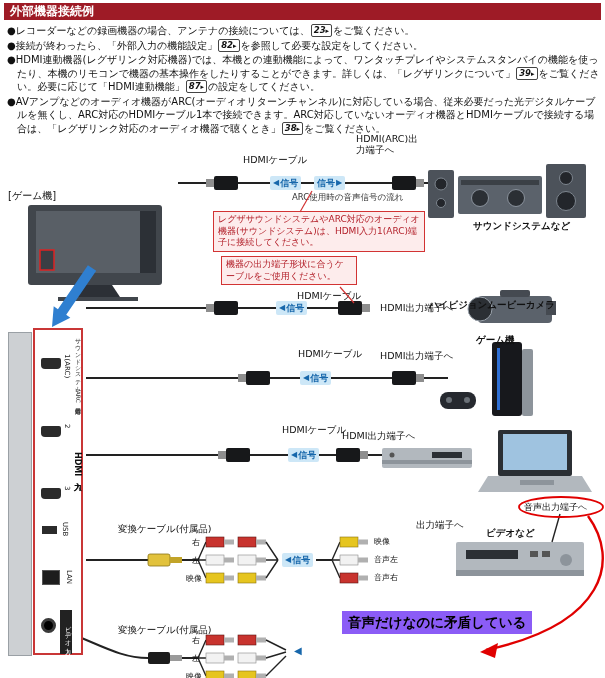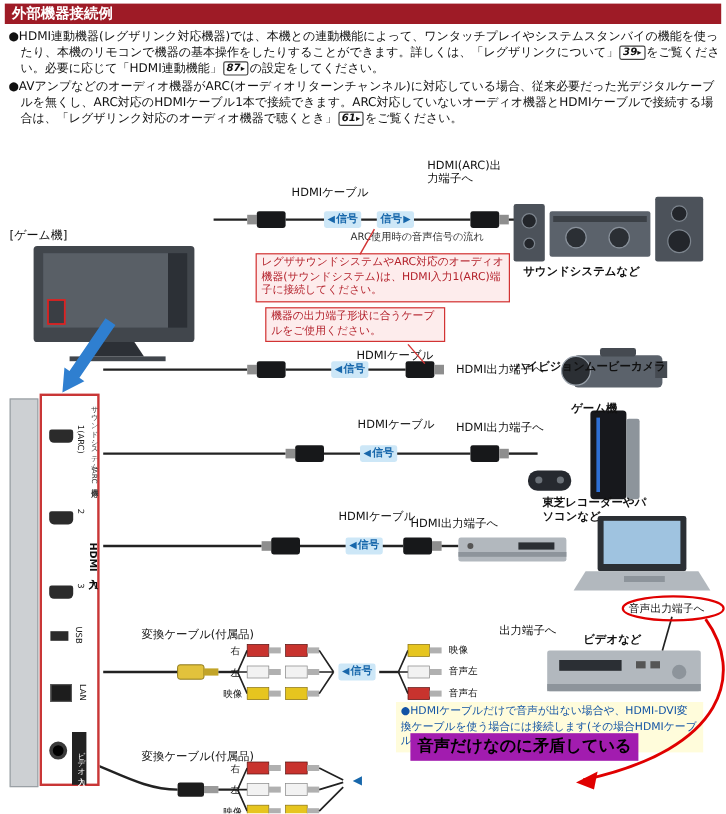--- a/index.html
+++ b/index.html
@@ -20,21 +20,21 @@
   .bold{font-weight:bold;}
   .s8{font-size:8.5px;}
   .wrap{white-space:normal;line-height:10.5px;}
   .sig{position:absolute;display:flex;align-items:center;gap:1px;background:#cde7f7;color:#1767ab;
        font-weight:bold;font-size:9px;line-height:12px;padding:1px 3px;border-radius:2px;z-index:2;}
   .sa{font-size:8px;}
   .pnk{position:absolute;background:#fdecec;border:1px solid #d23333;color:#b3202a;
        font-size:9px;line-height:11.5px;padding:2px 4px;box-sizing:border-box;z-index:2;}
   .bluenote{position:absolute;background:#fffcdb;color:#1253a4;font-size:9px;line-height:12.5px;
        padding:2px 4px;width:256px;box-sizing:border-box;z-index:4;}
-  .ymark{position:absolute;background:#a21caf;color:#000;font-weight:bold;font-size:13.5px;
+  .ymark{position:absolute;background:#8b5cf6;color:#000;font-weight:bold;font-size:13.5px;
        line-height:15px;padding:4px 6px;z-index:5;}
   .tvedge{position:absolute;background:#cdd0d3;border:1px solid #9aa0a5;z-index:2;}
   .strip{position:absolute;background:#fff;border:2px solid #c93636;box-sizing:border-box;z-index:3;}
   .port{position:absolute;background:#2b2b2b;}
   .hdmi{width:20px;height:11px;border-radius:2px 2px 4px 4px;}
   .usb{width:15px;height:8px;}
   .lan{width:18px;height:15px;background:#1d1d1d;border:1px solid #555;box-sizing:border-box;}
   .jack{width:15px;height:15px;border-radius:50%;background:#000;border:3px solid #3a3a3a;box-sizing:border-box;}
   .v{writing-mode:vertical-rl;}
   .plab{position:absolute;font-size:7px;color:#222;}
@@ -209,60 +209,61 @@
         <rect x="256" y="673.5" width="10" height="5" fill="#b0b0b0"></rect>
       <path class="w2" d="M266 640 L286 650 M266 658 L286 652 M266 676 L286 656"></path>
     </g>
   </svg>
 
   <div class="hdr">
     <span>外部機器接続例</span>
   </div>
 
   <div class="intro">
+    <p><span>●レコーダーなどの録画機器の場合、アンテナの接続については、</span><span class="pref"><b>23</b><span class="pi">▸</span></span><span>をご覧ください。</span></p>
+    <p><span>●接続が終わったら、「外部入力の機能設定」</span><span class="pref"><b>82</b><span class="pi">▸</span></span><span>を参照して必要な設定をしてください。</span></p>
     <p><span>●HDMI連動機器(レグザリンク対応機器)では、本機との連動機能によって、ワンタッチプレイやシステムスタンバイの機能を使ったり、本機のリモコンで機器の基本操作をしたりすることができます。詳しくは、「レグザリンクについて」</span><span class="pref"><b>39</b><span class="pi">▸</span></span><span>をご覧ください。必要に応じて「HDMI連動機能」</span><span class="pref"><b>87</b><span class="pi">▸</span></span><span>の設定をしてください。</span></p>
-    <p><span>●AVアンプなどのオーディオ機器がARC(オーディオリターンチャンネル)に対応している場合、従来必要だった光デジタルケーブルを無くし、ARC対応のHDMIケーブル1本で接続できます。ARC対応していないオーディオ機器とHDMIケーブルで接続する場合は、「レグザリンク対応のオーディオ機器で聴くとき」</span><span class="pref"><b>61</b><span class="pi">▸</span></span><span>をご覧ください。</span></p>
+    <p><span>●AVアンプなどのオーディオ機器がARC(オーディオリターンチャンネル)に対応している場合、従来必要だった光デジタルケーブルを無くし、ARC対応のHDMIケーブル1本で接続できます。ARC対応していないオーディオ機器とHDMIケーブルで接続する場合は、「レグザリンク対応のオーディオ機器で聴くとき」</span><span class="pref"><b>38</b><span class="pi">▸</span></span><span>をご覧ください。</span></p>
   </div>
 
   <div class="lb" style="left:8px;top:189px;font-size:10px;">[ゲーム機]</div>
   <div class="lb" style="left:243px;top:154px;">HDMIケーブル</div>
   <div class="lb wrap" style="left:356px;top:134px;width:64px;">HDMI(ARC)出力端子へ</div>
   <div class="sig" style="left:270px;top:176px;">
       <span class="sa">◀</span>
       <span>信号</span>
     </div>
   <div class="sig" style="left:314px;top:176px;">
       <span>信号</span>
       <span class="sa">▶</span>
     </div>
   <div class="lb s8" style="left:292px;top:192px;color:#333;">ARC使用時の音声信号の流れ</div>
-  <div class="lb bold" style="left:436px;top:220px;text-align:right;">サウンドシステムなど</div>
+  <div class="lb bold" style="left:473px;top:220px;text-align:right;">サウンドシステムなど</div>
 
   <div class="pnk" style="left:213px;top:211px;width:212px;">レグザサウンドシステムやARC対応のオーディオ機器(サウンドシステム)は、HDMI入力1(ARC)端子に接続してください。</div>
-  <div class="pnk" style="left:221px;top:256px;width:150px;">機器の出力端子形状に合うケーブルをご使用ください。</div>
+  <div class="pnk" style="left:221px;top:256px;width:136px;">機器の出力端子形状に合うケーブルをご使用ください。</div>
 
   <div class="lb bold" style="left:429px;top:276px;margin-top:23px;">ハイビジョンムービーカメラ</div>
   <div class="lb" style="left:297px;top:290px;">HDMIケーブル</div>
   <div class="sig" style="left:276px;top:301px;">
       <span class="sa">◀</span>
       <span>信号</span>
     </div>
   <div class="lb" style="left:380px;top:302px;">HDMI出力端子へ</div>
 
   <div class="lb bold" style="left:476px;top:334px;">ゲーム機</div>
   <div class="lb" style="left:298px;top:348px;">HDMIケーブル</div>
   <div class="lb" style="left:380px;top:350px;">HDMI出力端子へ</div>
   <div class="sig" style="left:300px;top:371px;">
       <span class="sa">◀</span>
       <span>信号</span>
     </div>
 
   <div class="lb" style="left:282px;top:424px;">HDMIケーブル</div>
   <div class="lb" style="left:342px;top:430px;">HDMI出力端子へ</div>
-  <div class="lb bold wrap" style="left:452px;top:415px;width:92px;">東芝レコーダーやパソコンなど</div>
   <div class="sig" style="left:288px;top:448px;">
       <span class="sa">◀</span>
       <span>信号</span>
     </div>
 
   <div class="lb" style="left:118px;top:523px;">変換ケーブル(付属品)</div>
   <div class="sig" style="left:282px;top:553px;">
       <span class="sa">◀</span>
       <span>信号</span>
     </div>
@@ -270,21 +271,20 @@
   <div class="lb bold" style="left:486px;top:527px;">ビデオなど</div>
   <div class="lb" style="left:524px;top:501px;font-size:9px;">音声出力端子へ</div>
 
   <div class="rcal" style="left:192px;top:537px;">右</div>
   <div class="rcal" style="left:192px;top:555px;">左</div>
   <div class="rcal" style="left:186px;top:573px;">映像</div>
   <div class="rcal" style="left:374px;top:536px;">映像</div>
   <div class="rcal" style="left:374px;top:554px;">音声左</div>
   <div class="rcal" style="left:374px;top:572px;font-family:Liberation Mono, monospace;">音声右</div>
 
-  <div class="bluenote" style="left:330px;top:585px;">●HDMIケーブルだけで音声が出ない場合や、HDMI-DVI変換ケーブルを使う場合には接続します(その場合HDMIケーブル</div>
   <div class="ymark" style="left:342px;top:611px;">音声だけなのに矛盾している</div>
 
   <div class="lb" style="left:118px;top:624px;">変換ケーブル(付属品)</div>
   <div class="rcal" style="left:192px;top:635px;">右</div>
   <div class="rcal" style="left:192px;top:653px;">左</div>
   <div class="rcal" style="left:186px;top:671px;">映像</div>
   <div class="barrow" style="left:294px;top:645px;">◀</div>
 
   <div class="tvedge" style="left:8px;top:332px;width:22px;height:322px;"></div>
 

